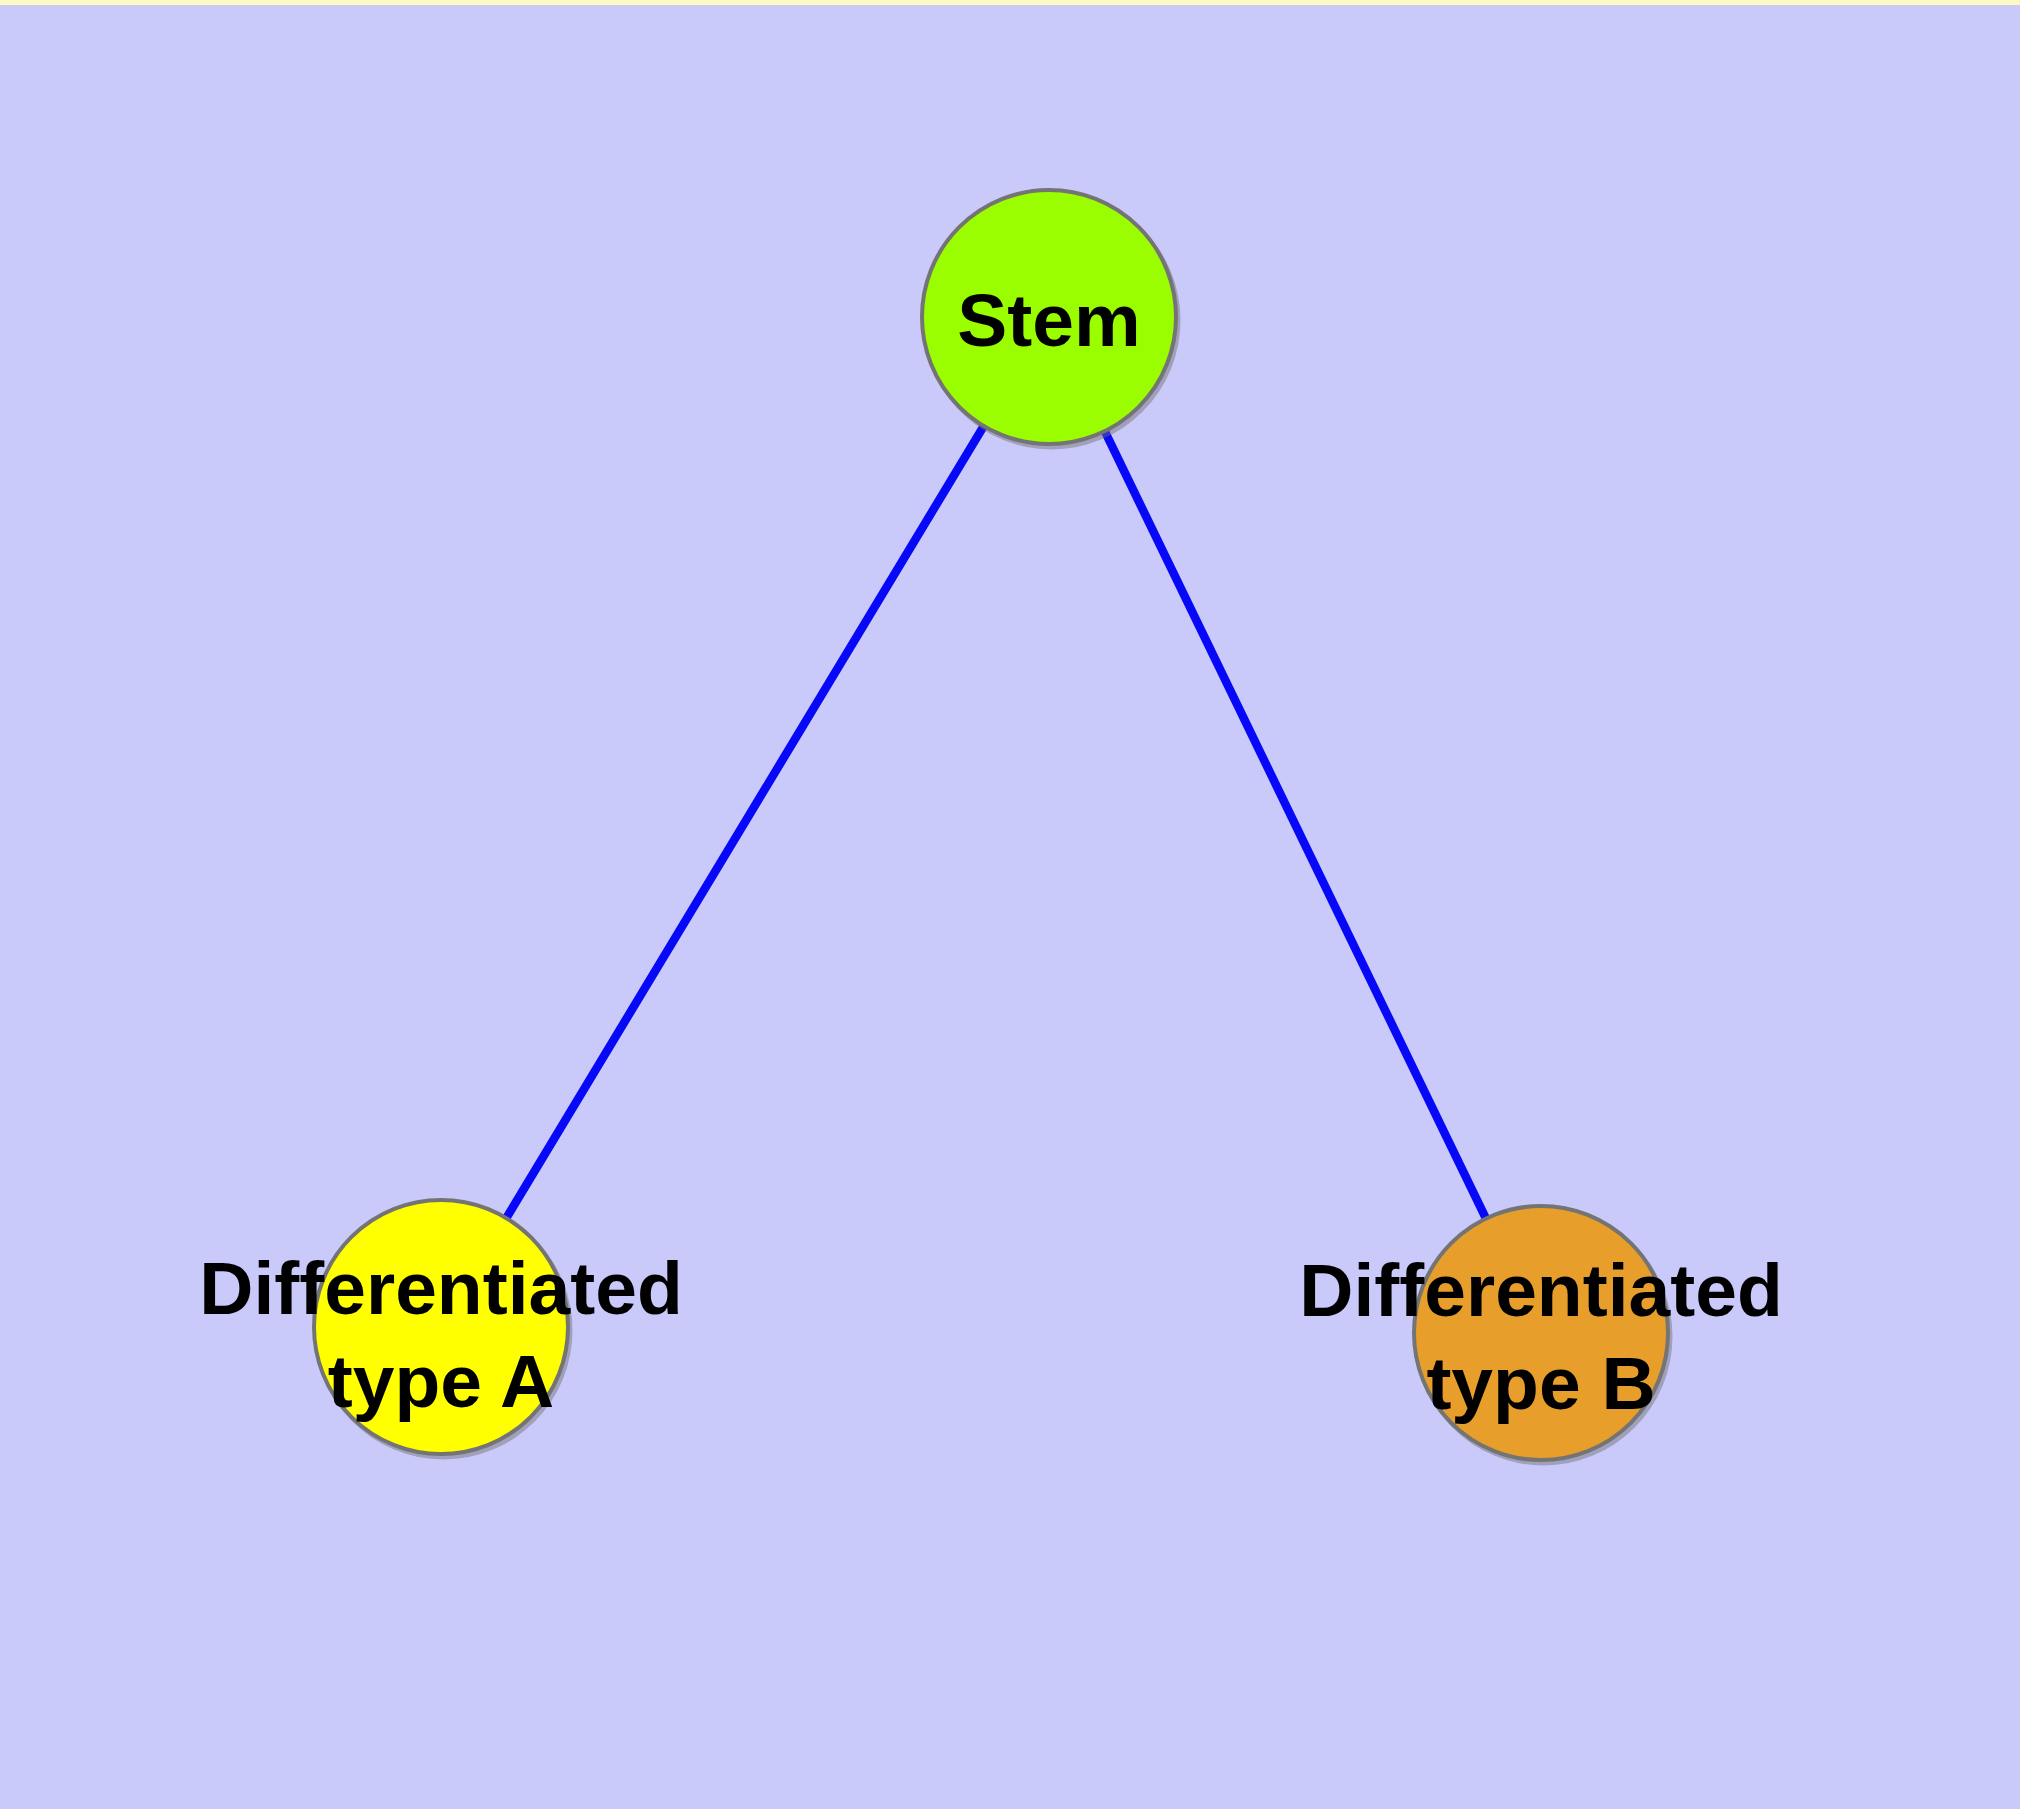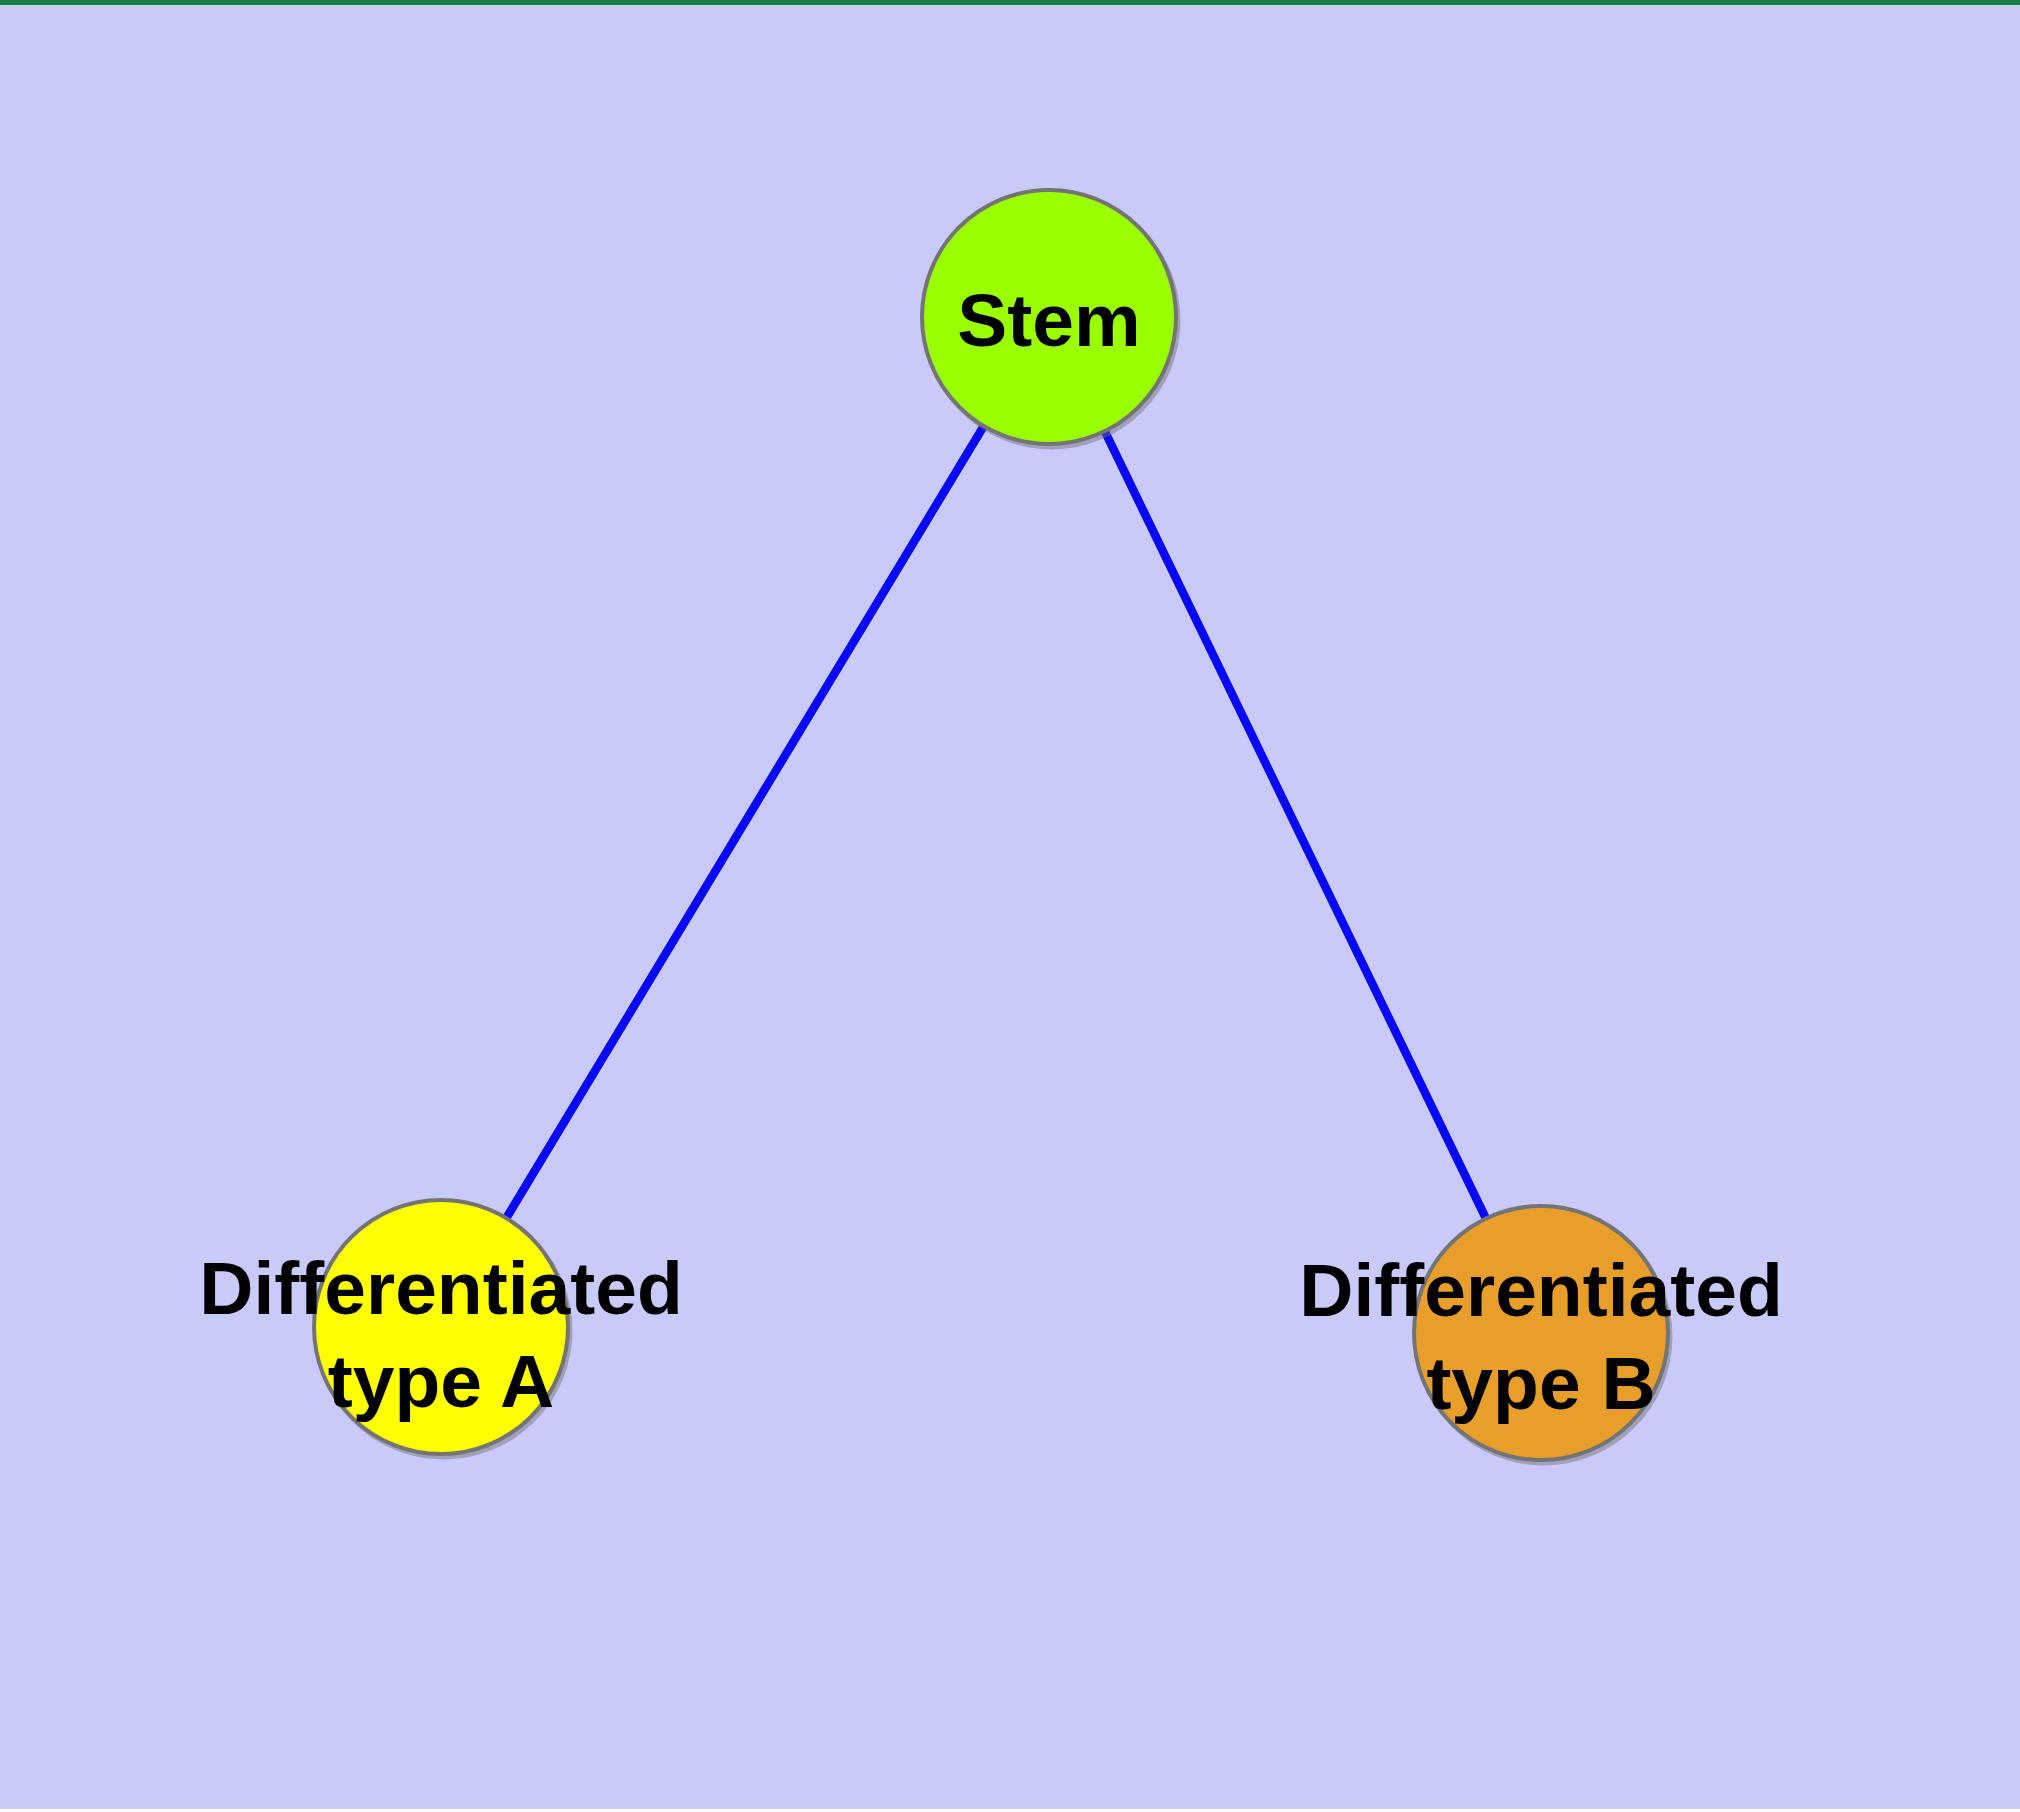--- a/index.html
+++ b/index.html
@@ -8,21 +8,21 @@
     width: 2021px;
     height: 1812px;
     overflow: hidden;
     background: #ffffff;
     font-family: "Liberation Sans", sans-serif;
   }
   .canvas {
     position: relative;
     width: 2021px;
     height: 1504px;
-    background: #15803d;
+    background: #fef9c3;
   }
   .plot-area {
     position: absolute;
     left: 0;
     top: 5.1px;
     width: 2021px;
     height: 1804px;
     background: #C9C9FA;
   }
   .edge-layer {

